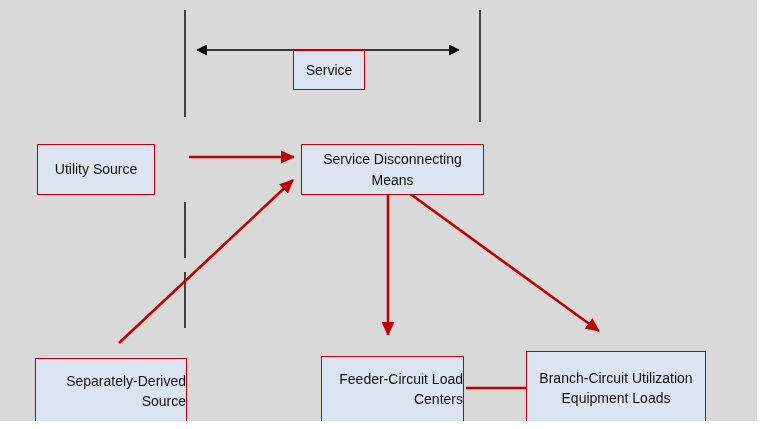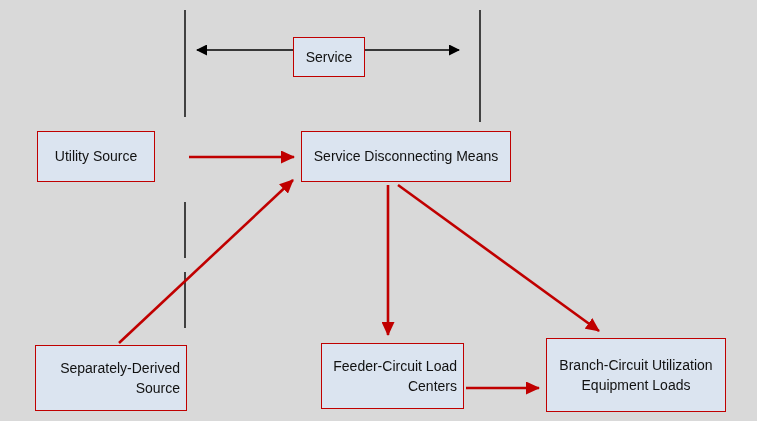--- a/index.html
+++ b/index.html
@@ -27,28 +27,29 @@
     background: #dbe4f0;
     border: 1.6px solid #c00000;
     box-sizing: border-box;
     display: flex;
     align-items: center;
     justify-content: center;
     text-align: center;
     font-size: 14px;
     line-height: 1.45;
     color: #111111;
-    padding: 2px 6px;
+    padding: 2px 0;
+    margin-top: 13px;
   }
   .box-service  { left: 293px; top: 37px;  width: 72px;  height: 40px; }
   .box-utility  { left: 37px;  top: 131px; width: 118px; height: 51px; }
-  .box-sdm      { left: 301px; top: 131px; width: 210px; height: 51px; }
+  .box-sdm      { left: 301px; top: 131px; width: 183px; height: 51px; }
   .box-sds      { left: 35px;  top: 345px; width: 152px; height: 66px; text-align: right; }
   .box-feeder   { left: 321px; top: 343px; width: 143px; height: 66px; text-align: right; }
-  .box-branch   { left: 546px; top: 338px; width: 180px; height: 74px; }
+  .box-branch   { left: 526px; top: 338px; width: 180px; height: 74px; }
 </style>
 </head>
 <body>
 
 <div class="canvas">
 
   <svg class="wires" viewBox="0 0 757 421" xmlns="http://www.w3.org/2000/svg">
     <defs>
       <marker id="arrow-black" orient="auto-start-reverse" markerUnits="userSpaceOnUse" markerWidth="12" markerHeight="11" refX="10" refY="5.5">
         <path d="M0,0 L11,5.5 L0,11 Z" fill="#000000"></path>

